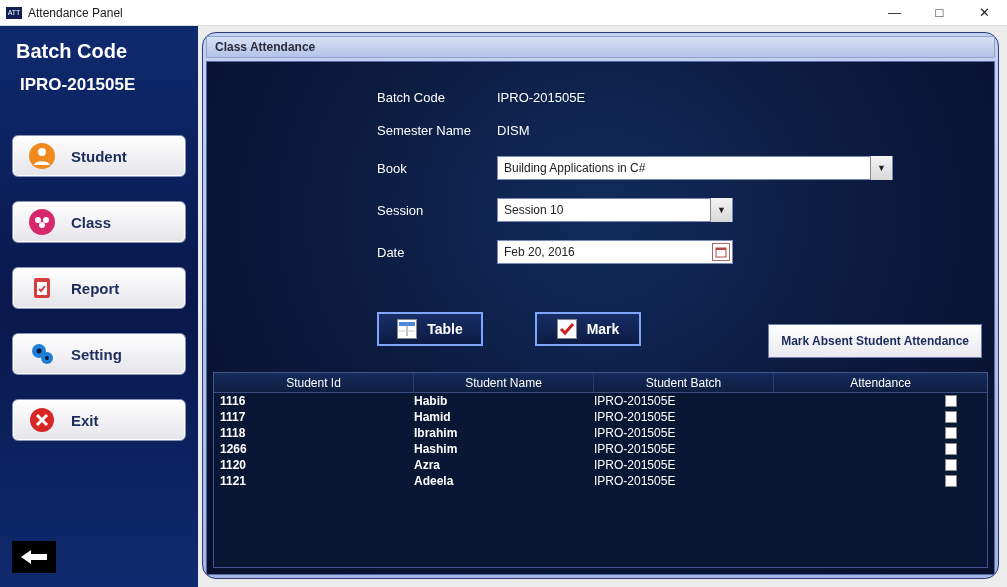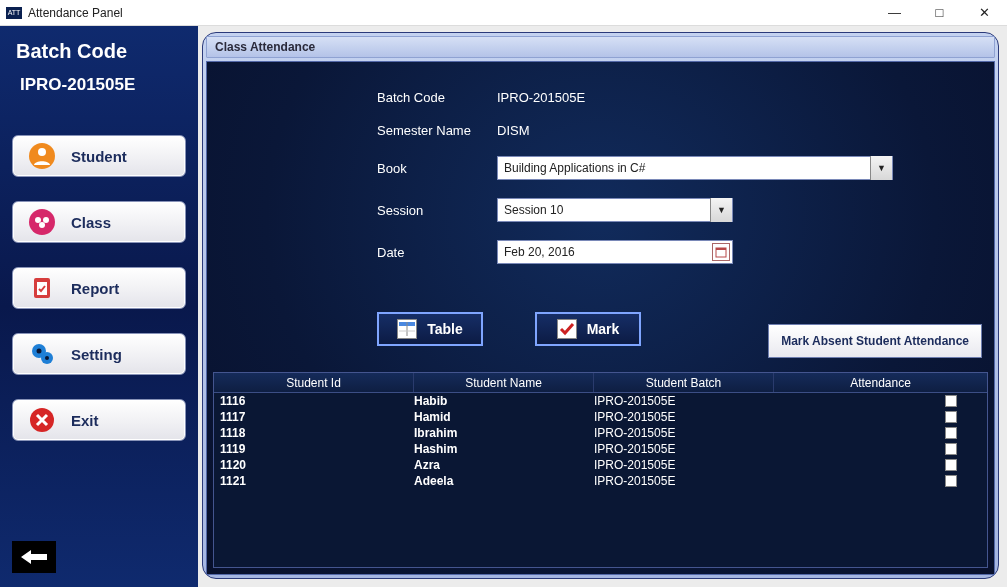--- a/index.html
+++ b/index.html
@@ -234,21 +234,21 @@
               </div>
               <div class="trow">
                 <div class="c-id">1118</div>
                 <div class="c-name">Ibrahim</div>
                 <div class="c-batch">IPRO-201505E</div>
                 <div class="c-att">
                   <span class="chk"></span>
                 </div>
               </div>
               <div class="trow">
-                <div class="c-id">1119</div>
+                <div class="c-id">1266</div>
                 <div class="c-name">Hashim</div>
                 <div class="c-batch">IPRO-201505E</div>
                 <div class="c-att">
                   <span class="chk"></span>
                 </div>
               </div>
               <div class="trow">
                 <div class="c-id">1120</div>
                 <div class="c-name">Azra</div>
                 <div class="c-batch">IPRO-201505E</div>

